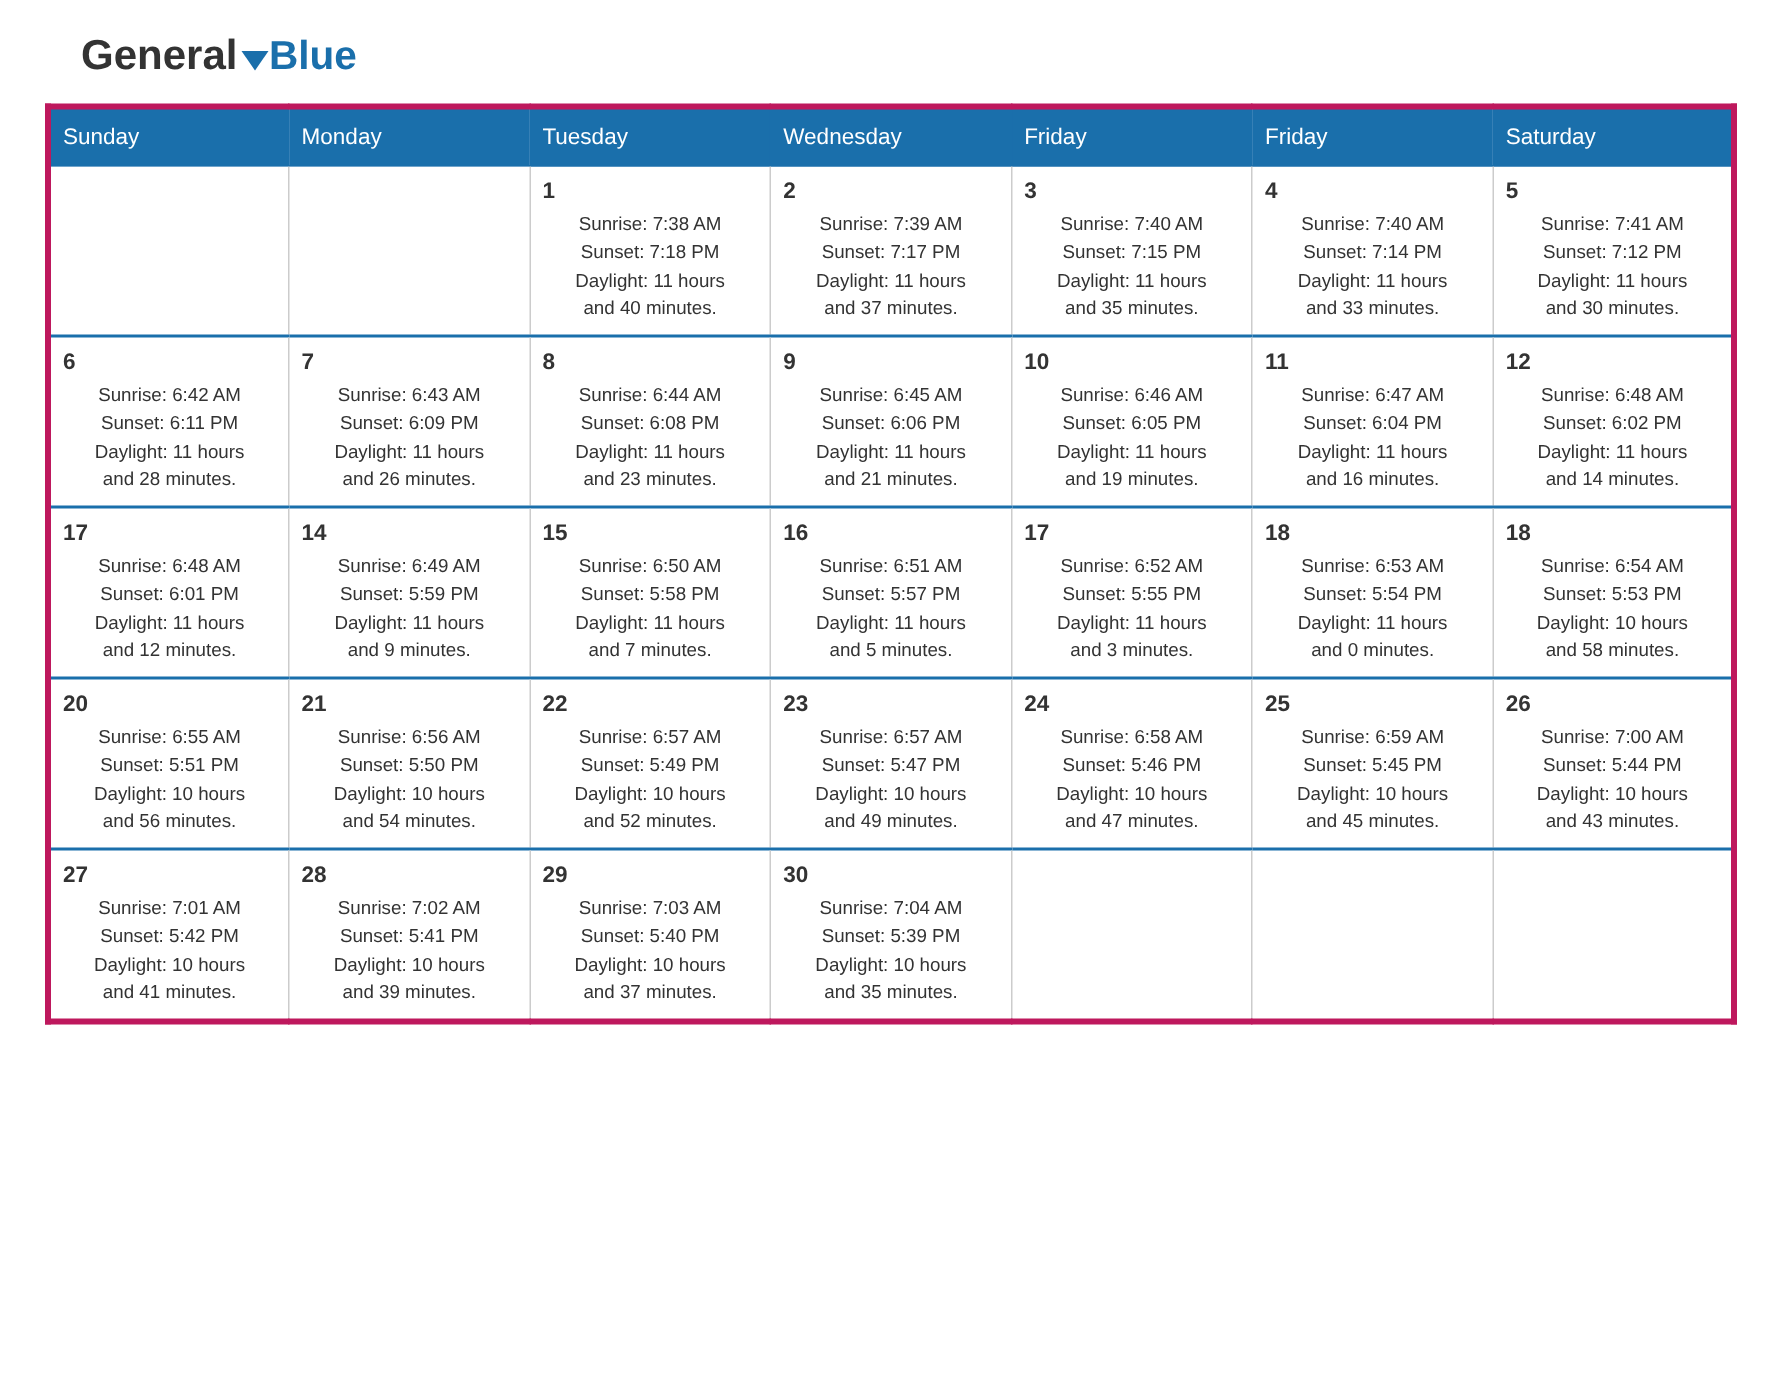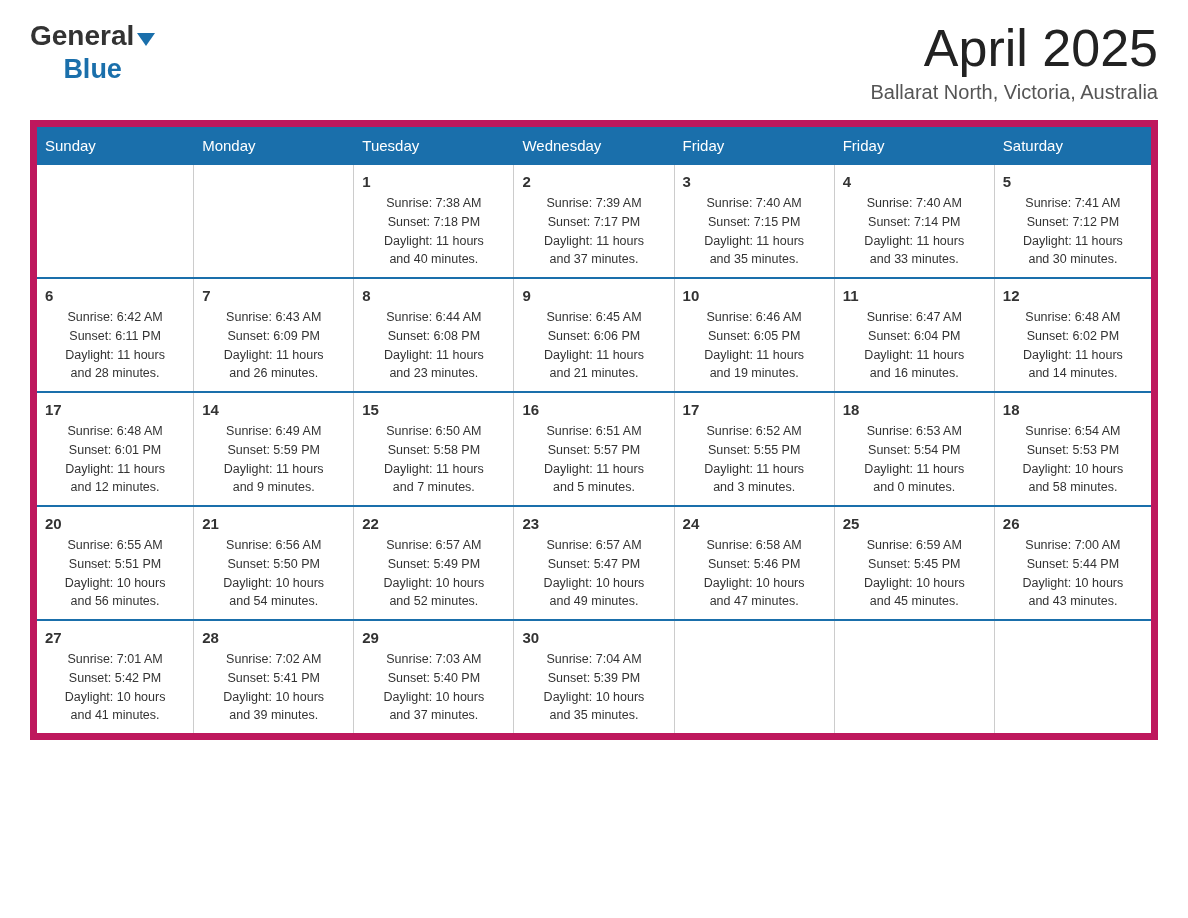--- a/index.html
+++ b/index.html
@@ -11,41 +11,42 @@
       padding: 20px 30px;
     }
     .header-area {
       display: flex;
       justify-content: space-between;
       align-items: flex-start;
       margin-bottom: 16px;
     }
     .logo {
       display: flex;
-      flex-direction: column;
-      align-items: center;
+      flex-direction: row;
+      align-items: flex-end;
+      margin-left: 24px;
     }
     .title-area {
       text-align: right;
     }
     .month-year {
       font-size: 52px;
       font-weight: normal;
       color: #222;
       line-height: 1.1;
     }
     .location {
       font-size: 20px;
       color: #555;
       margin-top: 4px;
     }
     .calendar-table {
       width: 100%;
       border-collapse: collapse;
-      border: 7px solid #be185d;
+      border: 4px solid #be185d;
     }
     .calendar-table th {
       background-color: #1a6fab;
       color: #fff;
       padding: 10px 8px;
       font-size: 15px;
       font-weight: normal;
       text-align: left;
       border: 1px solid #1a6fab;
     }
@@ -102,24 +103,20 @@
 </head>
 <body>
 
 <div class="header-area">
   <div class="logo">
     <div class="logo-wrapper">
       <span class="logo-text-general">General</span>
       <span class="logo-chevron"></span>
     </div>
     <span style="font-size:27px;font-weight:bold;color:#1a6fab;margin-top:2px;">Blue</span>
-  </div>
-  <div class="title-area">
-    <div class="month-year">April 2025</div>
-    <div class="location">Ballarat North, Victoria, Australia</div>
   </div>
 </div>
 
 <table class="calendar-table">
   <thead>
     <tr>
     <th>Sunday</th>
         <th>Monday</th>
         <th>Tuesday</th>
         <th>Wednesday</th>

